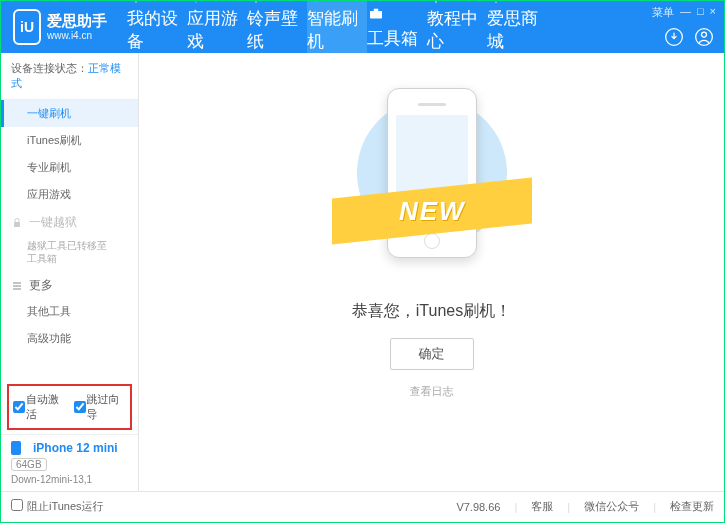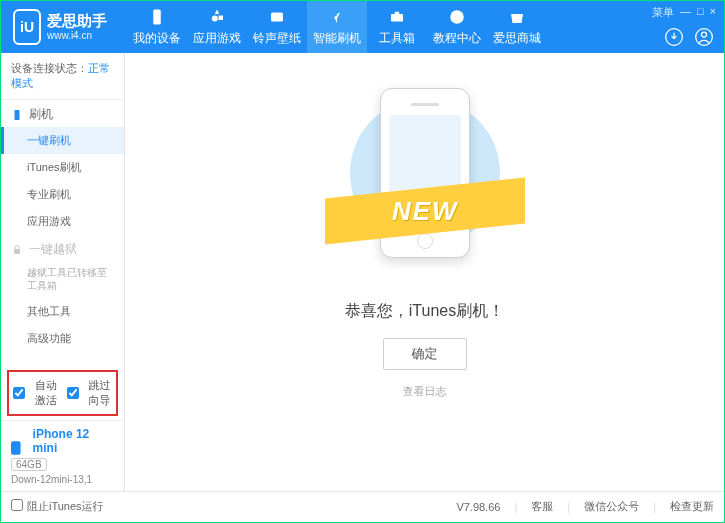--- a/index.html
+++ b/index.html
@@ -4,38 +4,38 @@
 <style>
 *{margin:0;padding:0;box-sizing:border-box;font-family:"Microsoft YaHei",sans-serif}
 body{background:#fff;width:725px;height:523px;overflow:hidden;border:1px solid #0d7}
 .titlebar{height:52px;background:#1e8cf4;display:flex;align-items:center;color:#fff;position:relative}
 .logo-wrap{display:flex;align-items:center;padding:0 12px;gap:6px}
 .logo-ico{width:28px;height:36px;border:2px solid #fff;border-radius:6px;display:flex;align-items:center;justify-content:center;font-weight:bold;font-size:14px;color:#fff}
 .logo-txt{line-height:1.1}
 .logo-txt .t1{font-size:15px;font-weight:bold}
 .logo-txt .t2{font-size:10px;opacity:.9}
 .navtabs{display:flex;height:100%;margin-left:8px}
-.navtab{width:60px;display:flex;flex-direction:column;align-items:center;justify-content:center;gap:4px;font-size:12px;cursor:pointer}
+.navtab{width:60px;display:flex;flex-direction:column;justify-content:center;gap:4px;font-size:17px;cursor:pointer}
 .navtab.active{background:#3a9ff6}
 .navtab svg{width:18px;height:18px;fill:#fff}
 .win-ctrl{position:absolute;right:8px;top:4px;display:flex;gap:6px;font-size:11px}
 .win-ctrl span{cursor:pointer;opacity:.85}
 .tb-icons{position:absolute;right:10px;bottom:6px;display:flex;gap:10px}
 .tb-icons svg{width:20px;height:20px;stroke:#fff;fill:none;stroke-width:1.5}
 .body{display:flex;height:438px}
-.sidebar{width:124px;border-right:1px solid #e5e5e5;display:flex;flex-direction:column;font-size:12px;color:#555}
+.sidebar{width:138px;border-right:1px solid #e5e5e5;display:flex;flex-direction:column;font-size:12px;color:#555}
 .conn{padding:8px 10px;border-bottom:1px solid #eee;font-size:11px;color:#666}
 .conn b{color:#1e8cf4;font-weight:normal}
 .side-sec{padding:6px 10px 4px;display:flex;align-items:center;gap:6px;color:#666;font-size:12px}
 .side-sec svg{width:12px;height:12px;fill:#888}
 .side-item{padding:6px 10px 6px 26px;cursor:pointer;color:#666;font-size:11px}
 .side-item.active{background:#e8f3fe;color:#1e8cf4;border-left:3px solid #1e8cf4;padding-left:23px}
 .side-note{padding:4px 10px 6px 26px;font-size:10px;color:#aaa;line-height:1.3}
 .chk-row{border:2px solid #d33;margin:4px 6px;padding:6px 4px;display:flex;gap:8px;font-size:11px;color:#555}
-.chk-row label{display:flex;align-items:center;gap:10px;cursor:pointer}
+.chk-row label{display:flex;align-items:center;gap:1px;cursor:pointer}
 .chk-row input{accent-color:#1e8cf4;width:12px;height:12px}
 .device{padding:6px 10px;border-top:1px solid #eee}
 .device-name{color:#1e8cf4;font-size:12px;font-weight:bold}
 .device-cap{display:inline-block;border:1px solid #ccc;border-radius:3px;padding:0 4px;font-size:10px;color:#888;margin:3px 0}
 .device-detail{font-size:10px;color:#888}
 .main{flex:1;display:flex;flex-direction:column;align-items:center;padding-top:30px}
 .phone-ill{width:180px;height:200px;position:relative;margin-bottom:18px}
 .phone-bg{width:150px;height:150px;background:#cde8fb;border-radius:50%;position:absolute;left:15px;top:15px}
 .phone{width:90px;height:170px;background:#fff;border:1px solid #d0d0d0;border-radius:12px;position:absolute;left:45px;top:5px;box-shadow:0 4px 12px rgba(0,0,0,.15)}
 .phone::before{content:"";position:absolute;top:14px;left:50%;transform:translateX(-50%);width:28px;height:3px;background:#ddd;border-radius:2px}
@@ -127,39 +127,39 @@
         <path d="M6 20c1-3 4-4 6-4s5 1 6 4"></path>
       </svg>
   </div>
 </div>
 
 <div class="body">
   <div class="sidebar">
     <div class="conn">
       <span>设备连接状态：</span><b>正常模式</b>
     </div>
-    <div class="side-sec">
-      <svg viewBox="0 0 24 24">
-          <rect x="7" y="2" width="10" height="20" rx="2" fill="#1e8cf4"></rect>
-        </svg>
-      <span>刷机</span>
-    </div>
     <div class="side-item active">一键刷机</div>
     <div class="side-item">iTunes刷机</div>
     <div class="side-item">专业刷机</div>
     <div class="side-item">应用游戏</div>
     <div class="side-sec" style="color:#bbb">
       <svg viewBox="0 0 24 24">
           <rect x="6" y="10" width="12" height="10" rx="2" fill="#ccc"></rect>
           <path d="M8 10V7a4 4 0 018 0v3" stroke="#ccc" fill="none" stroke-width="2"></path>
         </svg>
       <span>一键越狱</span>
     </div>
     <div class="side-note" style="white-space:pre-line">越狱工具已转移至
 工具箱</div>
+    <div class="side-sec">
+      <svg viewBox="0 0 24 24">
+          <path d="M4 6h16M4 12h16M4 18h16" stroke="#888" stroke-width="2"></path>
+        </svg>
+      <span>更多</span>
+    </div>
     <div class="side-item">其他工具</div>
     <div class="side-item">高级功能</div>
     <div style="flex:1"></div>
     <div class="chk-row">
       <label>
           <input type="checkbox" checked="" style="">
           <span>自动激活</span>
         </label>
       <label>
           <input type="checkbox" checked="" style="">

